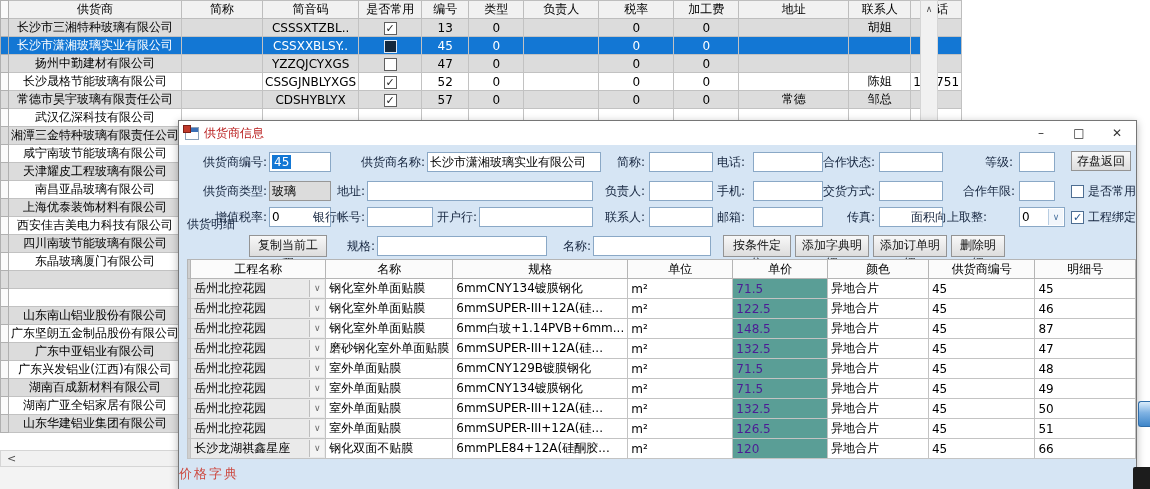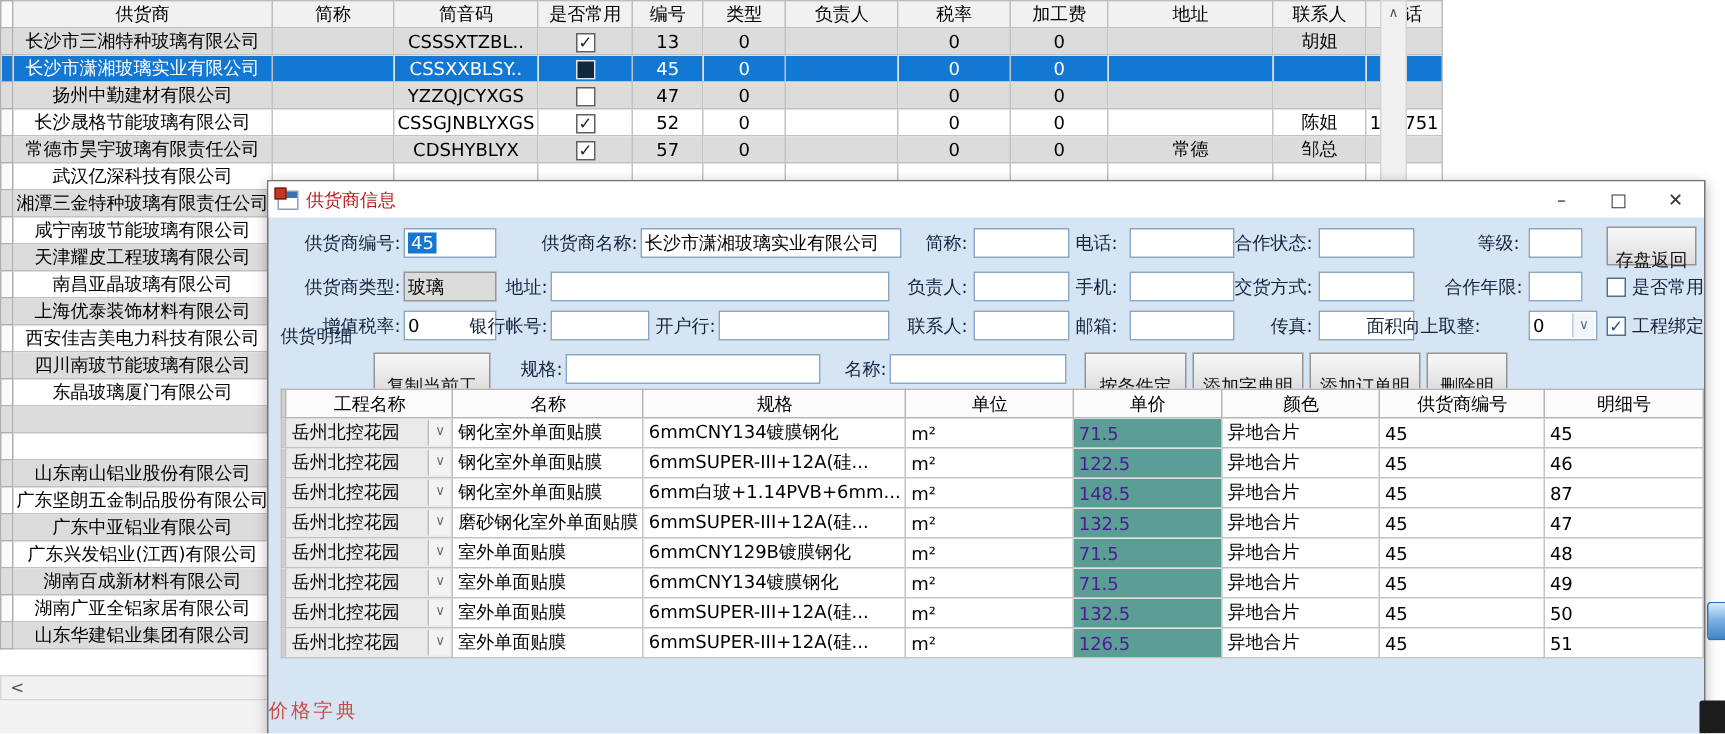--- a/index.html
+++ b/index.html
@@ -48,21 +48,21 @@
   .dbody{position:absolute;left:0;top:24px;right:0;bottom:0;}
 
   .lbl{position:absolute;height:20px;line-height:20px;font-size:12px;color:#13233d;text-align:right;white-space:nowrap;}
   .inp{position:absolute;height:20px;background:#fff;border:1px solid #8aa8c6;font-size:12px;line-height:18px;
     padding:0 2px;overflow:hidden;white-space:nowrap;}
   .inp.gray{background:#dcdcdc;border-color:#979797;}
   .seltext{background:var(--selection);color:#fff;padding:0 2px;}
   .dd{position:absolute;right:1px;top:1px;bottom:1px;width:15px;background:#f2f6fb;color:#4a729e;
     text-align:center;font-size:9px;line-height:16px;border-left:1px solid #b8cde2;}
   .btn{position:absolute;height:22px;font-size:12px;line-height:18px;background:linear-gradient(#f8f8f8,#dddddd);
-    border:1px solid #949494;padding:12px 5px;font-family:inherit;color:#111;}
+    border:1px solid #949494;padding:0 5px;font-family:inherit;color:#111;}
   .btn.small{height:20px;}
   .chk{position:absolute;display:flex;align-items:center;gap:4px;height:20px;font-size:12px;color:#13233d;white-space:nowrap;}
   .chk .box{width:13px;height:13px;border:1px solid #4e6e92;background:#fff;display:inline-flex;
     align-items:center;justify-content:center;font-size:11px;line-height:11px;color:#1d4e89;}
   .chk.checked .box::after{content:"✓";}
   .sectlbl{position:absolute;font-size:12px;color:#13233d;height:14px;line-height:14px;}
 
   
   .dtwrap{position:absolute;left:8px;top:114px;border-radius:24px;}
   table.dtable{border-collapse:collapse;table-layout:fixed;background:#fff;font-size:12px;}
@@ -707,20 +707,36 @@
                   </div>
                 </td>
                 <td>室外单面贴膜</td>
                 <td>6mmSUPER-III+12A(硅...</td>
                 <td>m²</td>
                 <td class="price">126.5</td>
                 <td>异地合片</td>
                 <td>45</td>
                 <td>51</td>
               </tr>
+              <tr>
+                <td class="strip"></td>
+                <td class="combocell">
+                  <div class="cwrap">
+                    <span class="ctext">长沙龙湖祺鑫星座</span>
+                    <span class="carrow">∨</span>
+                  </div>
+                </td>
+                <td>钢化双面不贴膜</td>
+                <td>6mmPLE84+12A(硅酮胶...</td>
+                <td>m²</td>
+                <td class="price">120</td>
+                <td>异地合片</td>
+                <td>45</td>
+                <td>66</td>
+              </tr>
             </tbody>
           </table>
       </div>
 
       <div class="pricefooter">价格字典</div>
     </div>
   </div>
 
   <div class="frag-blue"></div>
   <div class="frag-dark"></div>

